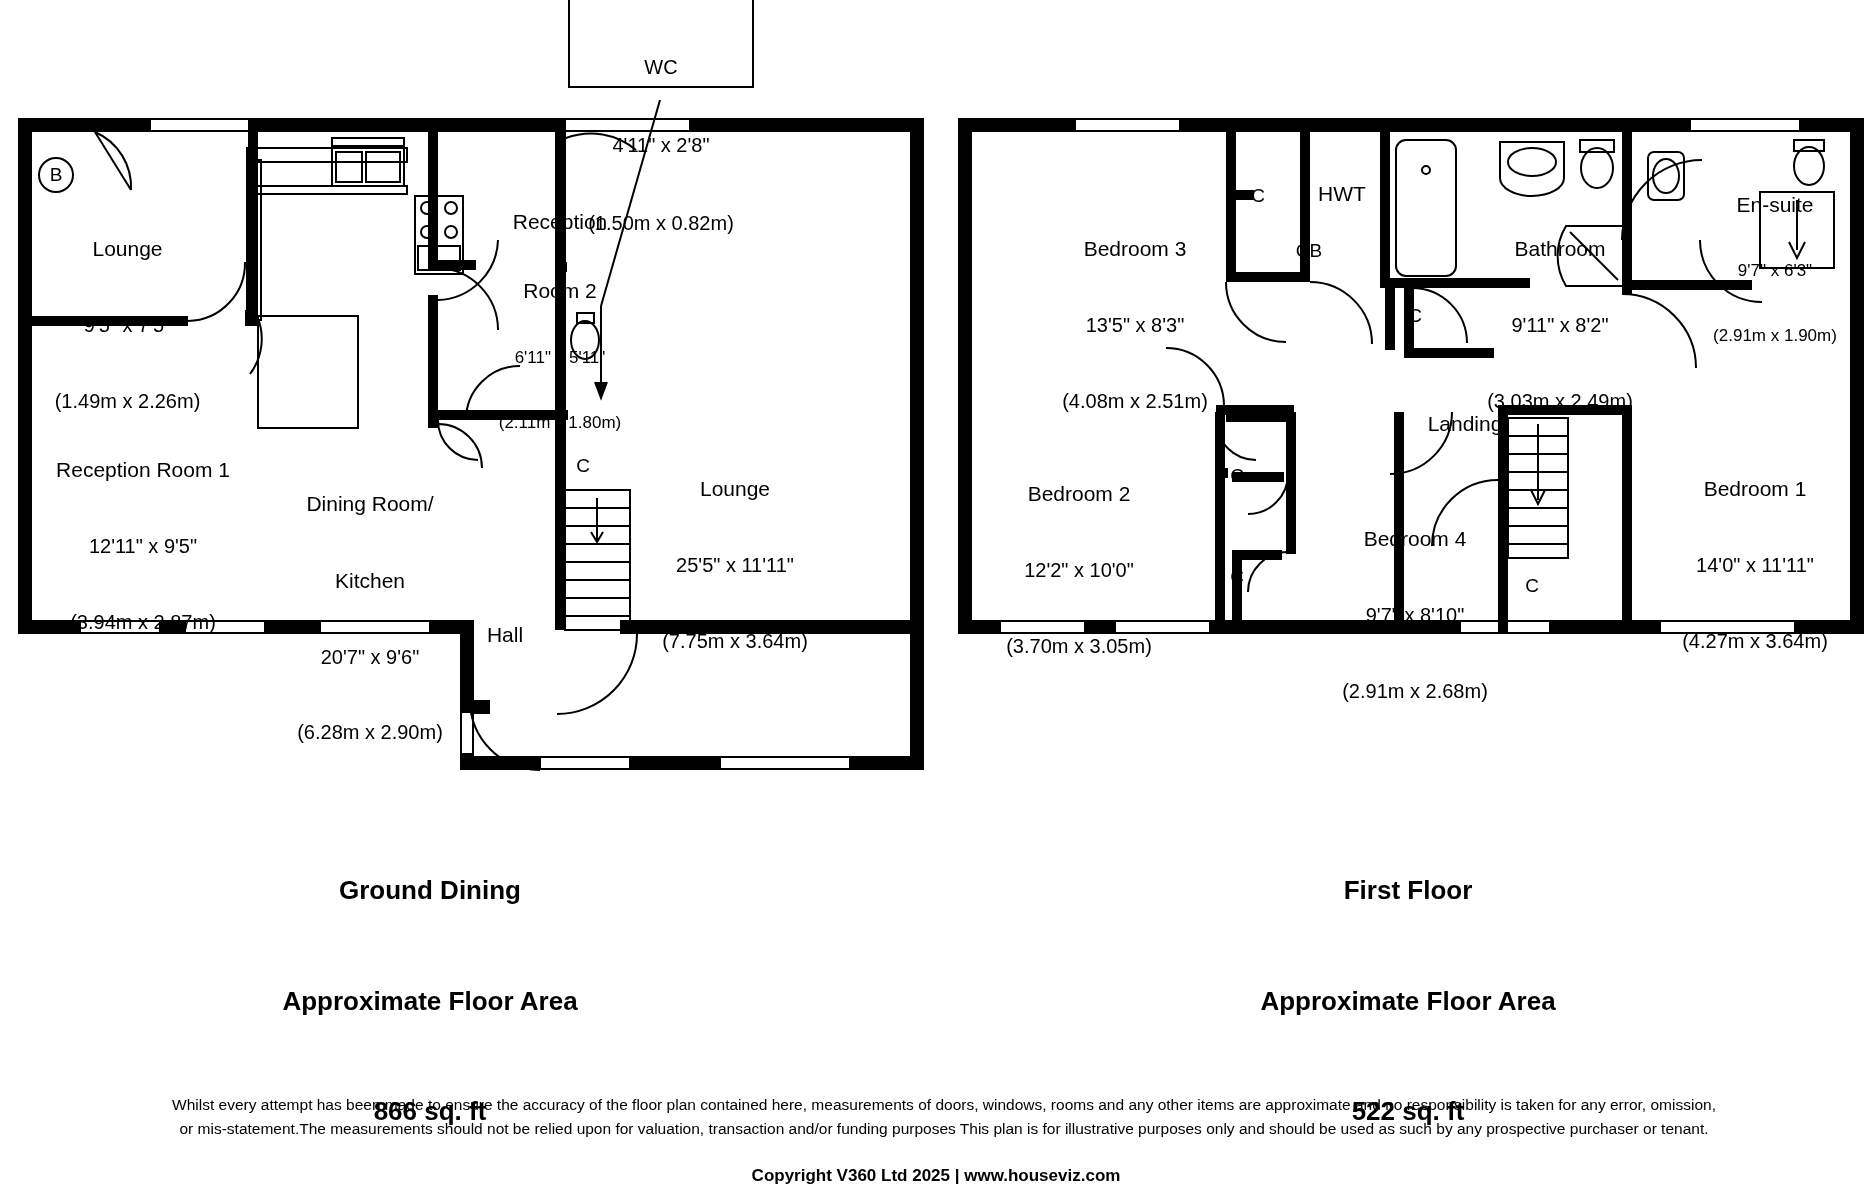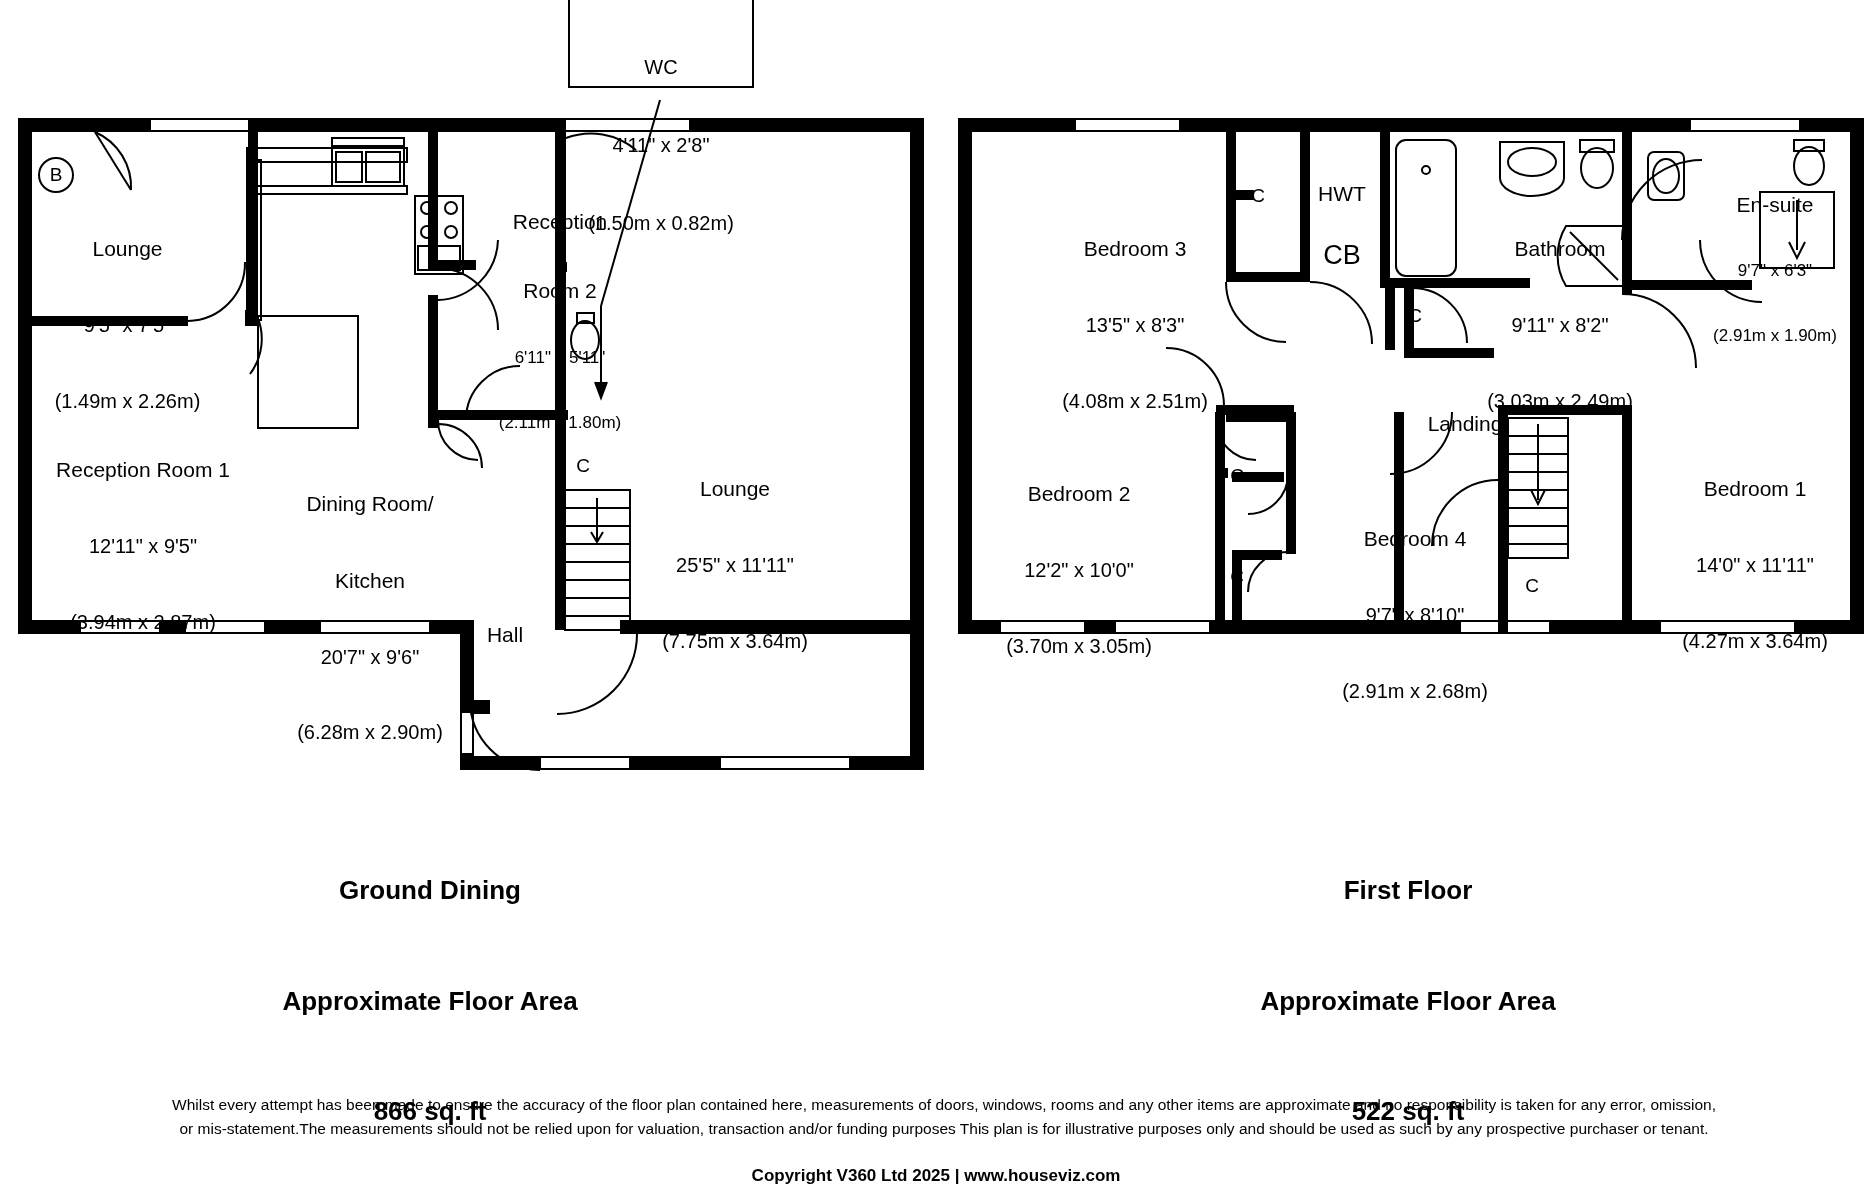--- a/index.html
+++ b/index.html
@@ -356,21 +356,21 @@
     <div class="dim">13'5" x 8'3"</div>
     <div class="dim">(4.08m x 2.51m)</div>
   </div>
 
   <div class="letter" style="left:1247px; top:185px; width:22px;">
     <span>C</span>
   </div>
   <div class="letter" style="left:1306px; top:182px; width:72px; font-size:21px;">
     <span>HWT</span>
   </div>
-  <div class="letter" style="left:1306px; top:240px; width:72px; font-size:27px;">
+  <div class="letter" style="left:1273px; top:240px; width:72px; font-size:19px;">
     <span>CB</span>
   </div>
   <div class="letter" style="left:1404px; top:305px; width:22px;">
     <span>C</span>
   </div>
 
   <div class="label" style="left:1450px; top:185px; width:220px;text-align:center;">
     <div class="nm">Bathroom</div>
     <div class="dim">9'11" x 8'2"</div>
     <div class="dim">(3.03m x 2.49m)</div>

